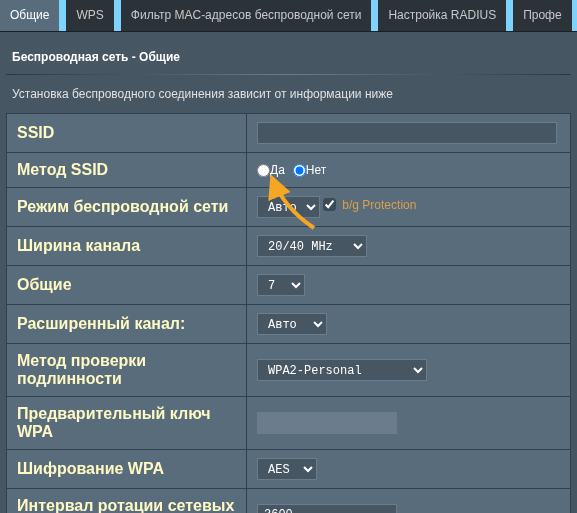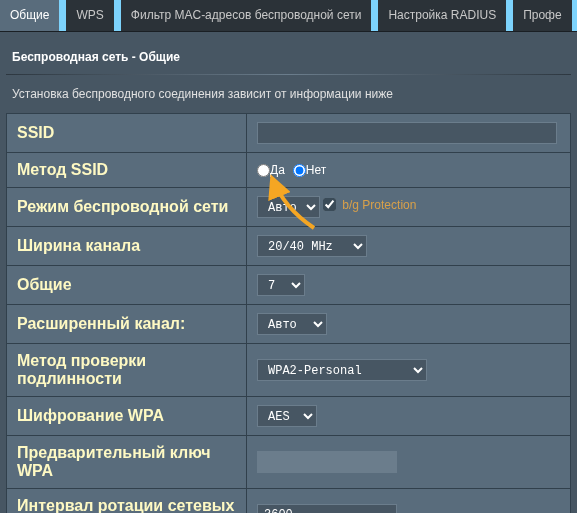--- a/index.html
+++ b/index.html
@@ -187,31 +187,31 @@
   </tr>
   <tr>
     <td class="label-cell">Метод проверки подлинности</td>
     <td class="value-cell">
       <select style="width:170px">
         <option>WPA2-Personal</option>
       </select>
     </td>
   </tr>
   <tr>
+    <td class="label-cell">Предварительный ключ WPA</td>
+    <td class="value-cell">
+      <input type="password" value="" style="">
+    </td>
+  </tr>
+  <tr>
     <td class="label-cell">Шифрование WPA</td>
     <td class="value-cell">
       <select style="width:60px">
         <option>AES</option>
       </select>
-    </td>
-  </tr>
-  <tr>
-    <td class="label-cell">Предварительный ключ WPA</td>
-    <td class="value-cell">
-      <input type="password" value="" style="">
     </td>
   </tr>
   <tr>
     <td class="label-cell">Интервал ротации сетевых ключей</td>
     <td class="value-cell">
       <input type="text" class="interval" value="3600" style="">
     </td>
   </tr>
 </tbody>
   </table>

